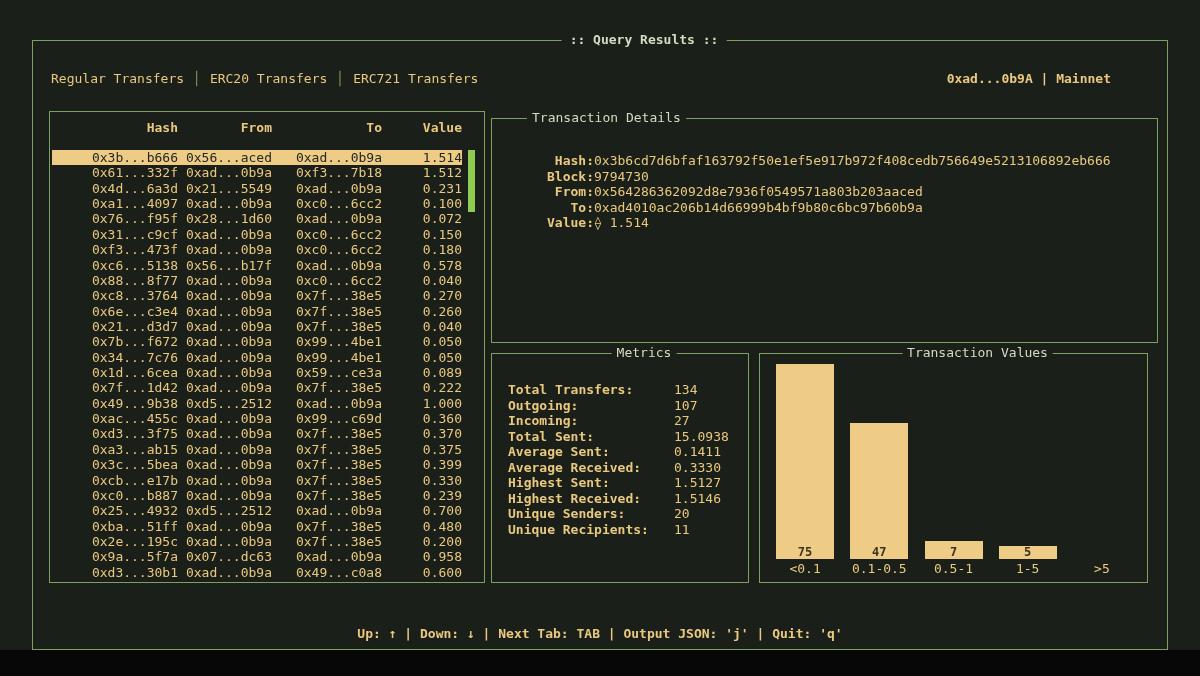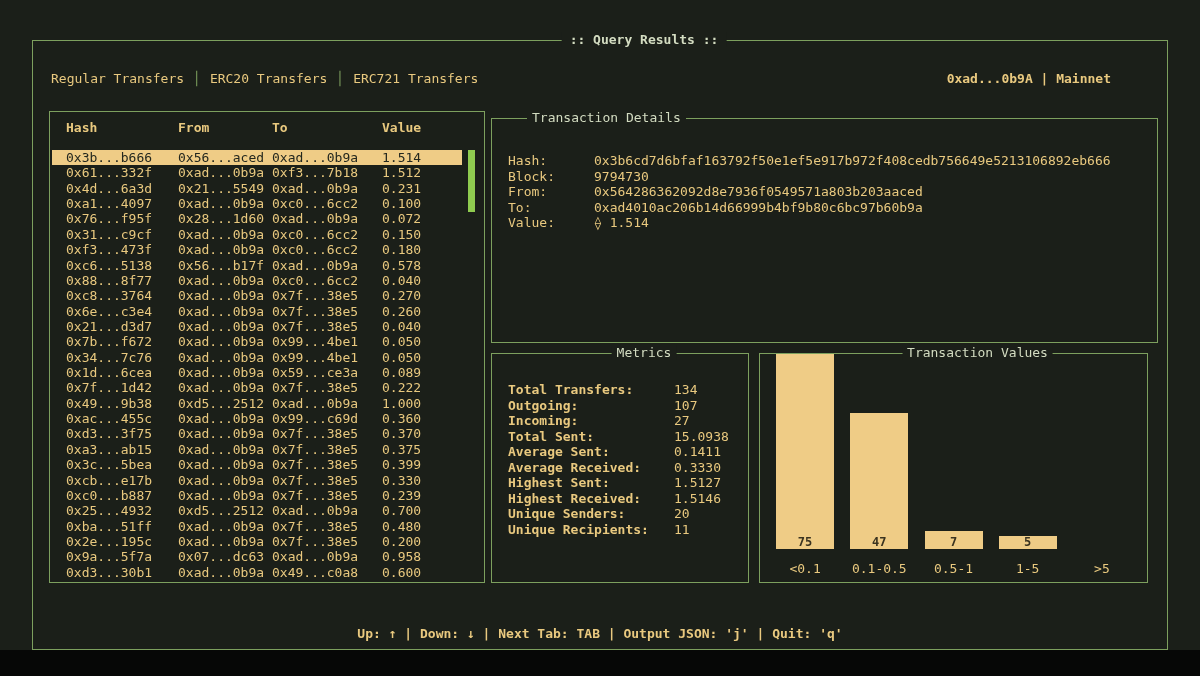--- a/index.html
+++ b/index.html
@@ -37,21 +37,21 @@
   .account { color: var(--gold, #e9c97f); font-weight: bold; }
 
   .panel { position: absolute; border: 1px solid var(--panel-border, #7da05e); }
   .panel-title {
     position: absolute; top: -9px; background: var(--bg, #1b1f19);
     padding: 0 5px; color: var(--title, #d3dcc1); white-space: nowrap; margin-left: 24px;
   }
   .panel-title.centered { left: 50%; transform: translateX(-50%); }
   .panel-title.leftpos { left: 11px; }
 
-  .table-panel   { left: 16px;  top: 70px;  width: 434px; height: 470px; }
+  .table-panel   { left: 16px;  top: 70px;  width: 434px; height: 470px; text-align: right; }
   .details-panel { left: 458px; top: 77px;  width: 665px; height: 223px; }
   .metrics-panel { left: 458px; top: 312px; width: 256px; height: 228px; }
   .chart-panel   { left: 726px; top: 312px; width: 387px; height: 228px; }
 
   .thead, .row {
     display: grid; grid-template-columns: 112px 94px 110px 1fr;
     padding-left: 14px; white-space: nowrap;
   }
   .thead {
     position: absolute; top: 8px; left: 2px; right: 22px;
@@ -61,31 +61,31 @@
     position: absolute; top: 38px; left: 2px; right: 22px; bottom: 2px;
     display: flex; flex-direction: column; overflow: hidden;
   }
   .row { height: 15.36px; line-height: 15.36px; cursor: pointer; }
   .row.selected { background: var(--selected-bg, #efcc86); color: var(--selected-fg, #23271e); }
   .scrollbar { position: absolute; top: 38px; right: 9px; bottom: 6px; width: 7px; }
   .thumb { position: absolute; top: 0; left: 0; width: 100%; height: 62px; background: var(--scrollbar-thumb, #8fcb4f); }
 
   .fields { position: absolute; top: 34px; left: 16px; right: 10px; }
   .field { display: grid; grid-template-columns: 86px 1fr; height: 15.5px; line-height: 15.5px; white-space: nowrap; }
-  .field .lbl { font-weight: normal; }
+  .field .lbl { font-weight: bold; text-align: right; }
 
   .metrics-list { position: absolute; top: 28px; left: 16px; right: 8px; }
   .metric { display: grid; grid-template-columns: 166px 1fr; height: 15.5px; line-height: 15.5px; white-space: nowrap; }
   .metric .lbl { font-weight: bold; }
 
   .chart {
     position: absolute; left: 8px; right: 8px; bottom: 5px;
     display: flex; align-items: flex-end;
   }
-  .bar-slot { flex: 1; display: flex; flex-direction: column; align-items: center; justify-content: flex-end; gap: 10px; }
+  .bar-slot { flex: 1; display: flex; flex-direction: column; align-items: center; justify-content: flex-end; }
   .bar { width: 58px; background: var(--bar-fill, #efcc86); display: flex; align-items: flex-end; justify-content: center; overflow: visible; }
   .bar-value { color: var(--bar-label, #3a3320); font-size: 12px; font-weight: bold; line-height: 14px; }
   .bar-cat { height: 16px; line-height: 16px; margin-top: 2px; }
 
   .footer {
     position: absolute; bottom: 8px; left: 0; right: 0;
     text-align: center; font-weight: bold; white-space: nowrap;
   }
 </style>
 </head>

